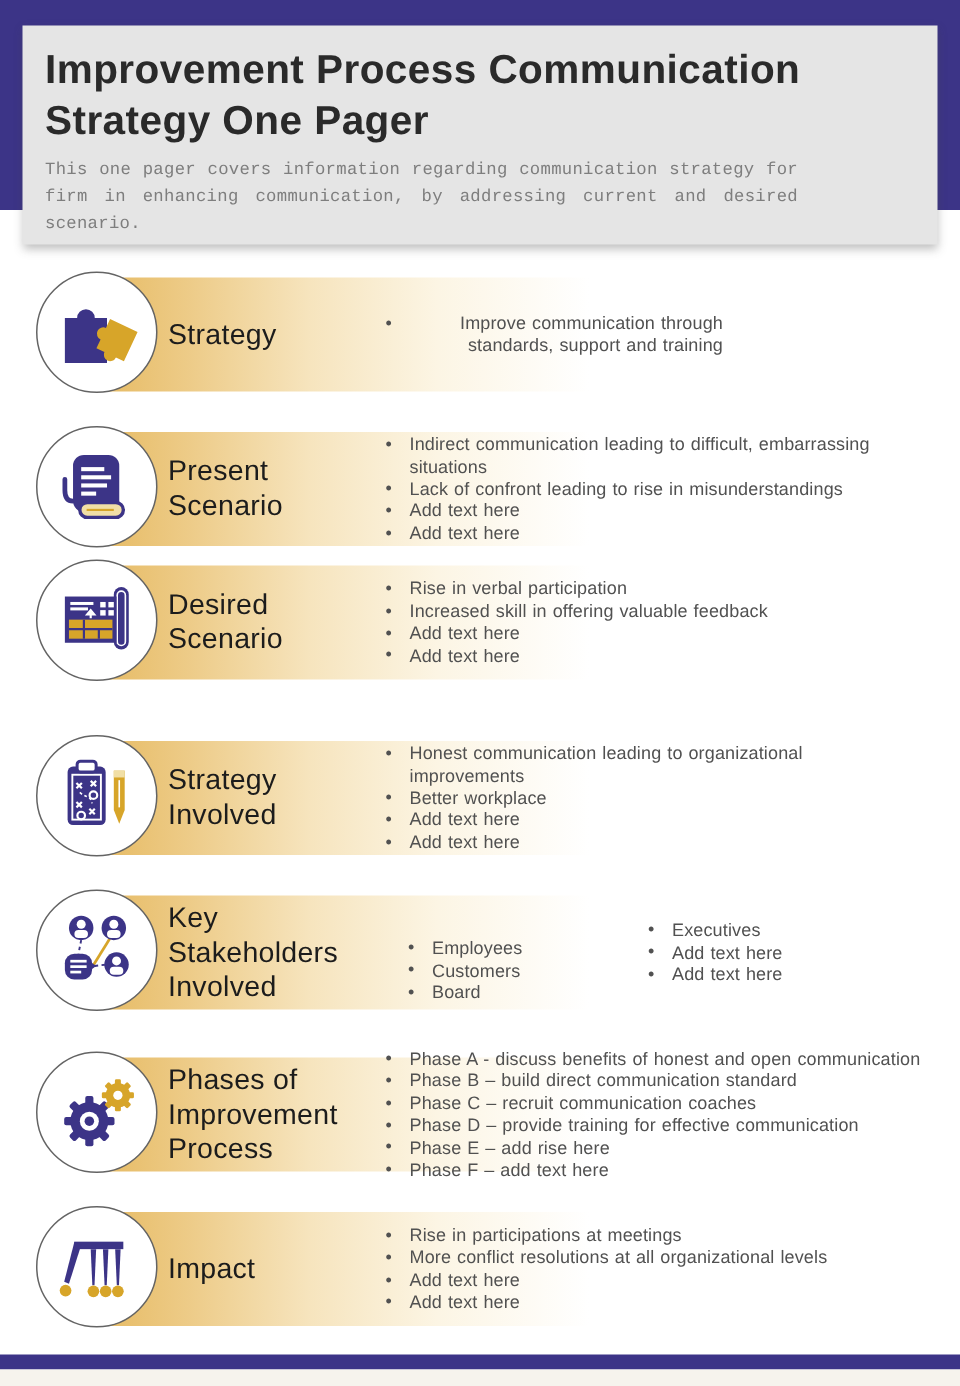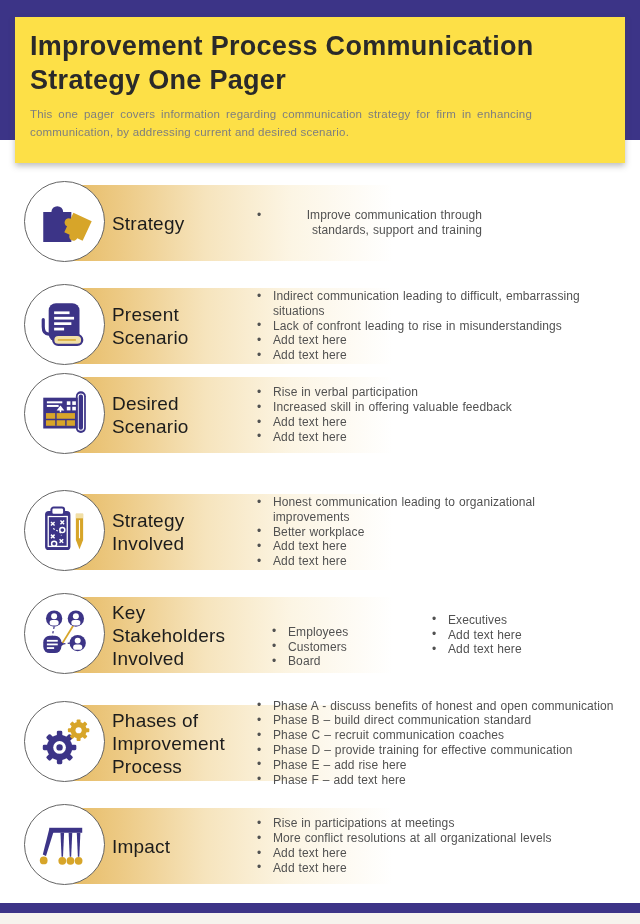--- a/index.html
+++ b/index.html
@@ -6,30 +6,30 @@
   html,body { width:640px; height:924px; }
   body {
     position:relative; overflow:hidden; background:#ffffff;
     font-family:"Liberation Sans", sans-serif;
   }
 
   
   .top-banner { position:absolute; top:0; left:0; width:640px; height:140px; background:#3C3487; }
   .header-card {
     position:absolute; top:17px; left:15px; width:610px; height:146px;
-    background:#fde047; box-shadow:0 3px 6px rgba(70,70,70,.35);
+    background:#e5e5e5; box-shadow:0 3px 6px rgba(70,70,70,.35);
     padding:12px 30px 0 15px; z-index:2;
   }
   .title {
     font-size:27px; font-weight:bold; color:#2a2a2a;
     line-height:34px; letter-spacing:.3px; max-width:532px;
   }
   .subtitle {
     margin-top:8px; font-size:11.5px; color:#7e7e7e; line-height:18px;
-    width:502px; text-align:justify; letter-spacing:.2px;
+    width:502px; text-align:justify; letter-spacing:.2px;font-family:Liberation Mono, monospace;
   }
 
   
   .row { position:absolute; left:0; width:640px; height:86px; }
   .band {
     position:absolute; left:64px; top:5px; width:506px; height:76px; z-index:1;
     background:linear-gradient(90deg,#E6BA62 0%,#EDCB87 12%,#F6E4BD 28%,#FCF5E4 45%,#ffffff 65%);
   }
   .circle {
     position:absolute; left:24px; top:1px; width:81px; height:81px;

